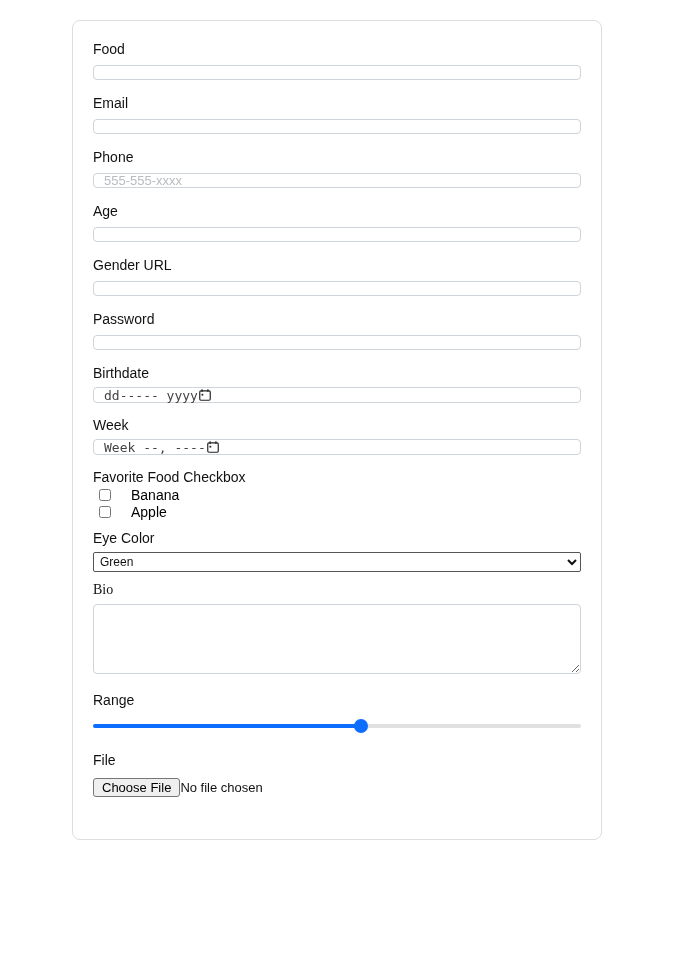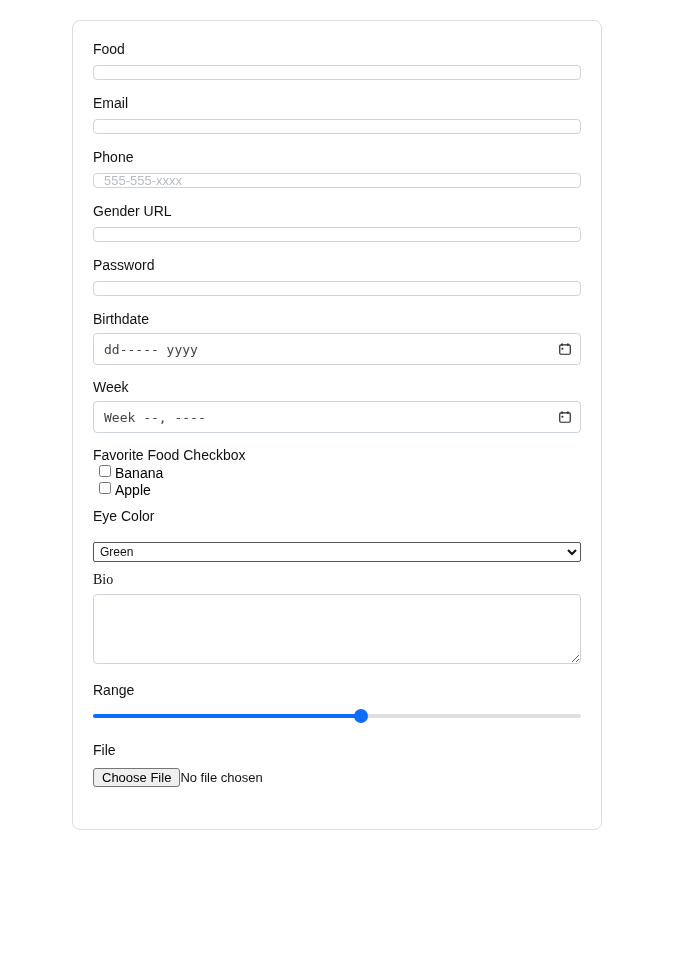--- a/index.html
+++ b/index.html
@@ -42,42 +42,41 @@
       border: 1px solid #ced4da;
       border-radius: 4px;
       background: #fff;
       outline: none;
     }
     .control::placeholder {
       color: #b8bdc2;
     }
     .date-control, .week-control {
       width: 100%;
-      height: 32px;
+      height: 16px;
       padding: 4px 8px 4px 10px;
       font-size: 13px;
       color: #444;
       font-family: ui-monospace, Menlo, Consolas, monospace;
       border: 1px solid #ced4da;
       border-radius: 4px;
       background: #fff;
       display: flex;
-      justify-content: space-between;
       align-items: center;
       cursor: text;
     }
     .date-icon {
       width: 14px;
       height: 14px;
       display: inline-flex;
     }
     .check-row, .radio-row {
       display: flex;
-      align-items: flex-start;
-      gap: 4px;
+      align-items: center;
+      gap: 20px;
       font-size: 14px;
       padding-left: 6px;
       margin-bottom: 1px;
     }
     .check-row input, .radio-row input {
       width: 12px;
       height: 12px;
     }
     select.select-control {
       width: 100%;
@@ -162,20 +161,24 @@
   <div class="group">
     <label class="label">Email</label>
     <input class="control" type="email" placeholder="" style="">
   </div>
 
   <div class="group">
     <label class="label">Phone</label>
     <input class="control" type="tel" placeholder="555-555-xxxx" style="">
   </div>
 
+  <div class="group">
+    <label class="label">Age</label>
+    <input class="control" type="text" placeholder="" style="">
+  </div>
 
   <div class="group">
     <label class="label">Gender URL</label>
     <input class="control" type="url" placeholder="" style="">
   </div>
 
   <div class="group">
     <label class="label">Password</label>
     <input class="control" type="password" placeholder="" style="">
   </div>
@@ -217,21 +220,21 @@
       <span>Banana</span>
     </div>
     <div class="check-row">
       <input type="checkbox" style="">
       <span>Apple</span>
     </div>
   </div>
 
 
   <div class="group-tight">
-    <label class="label" style="margin-bottom:18px;">Eye Color</label>
+    <label class="label" style="margin-bottom:6px;">Eye Color</label>
     <select class="select-control">
       <option>Green</option>
     </select>
   </div>
 
   <div class="group" style="margin-top:2px;font-family:Liberation Serif, serif;">
     <label class="label">Bio</label>
     <textarea class="textarea-control" style=""></textarea>
   </div>
 

